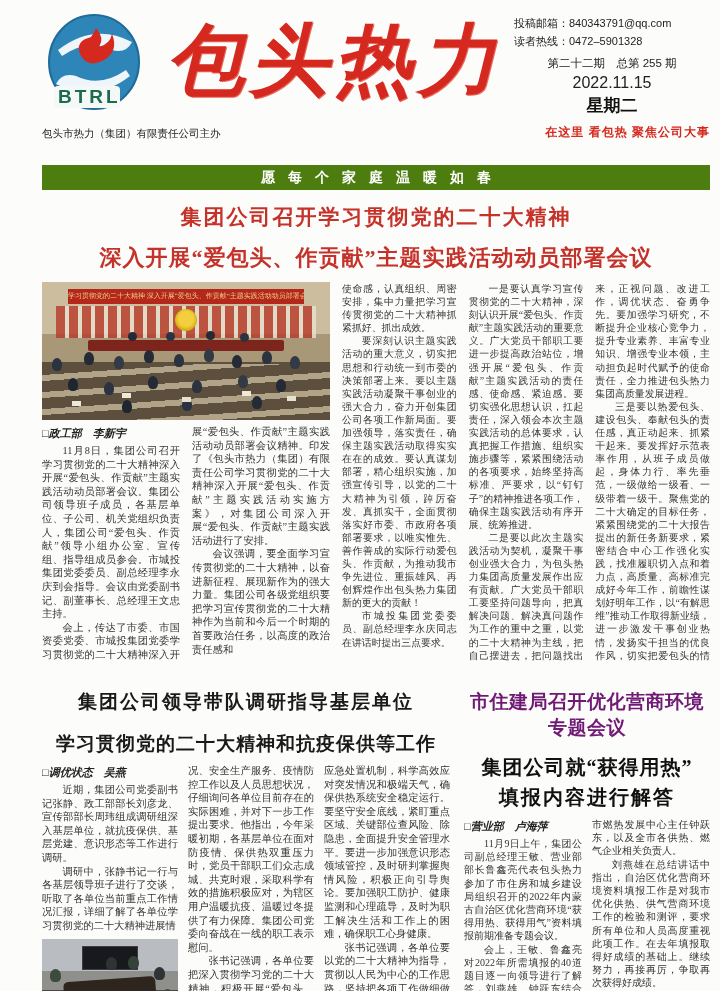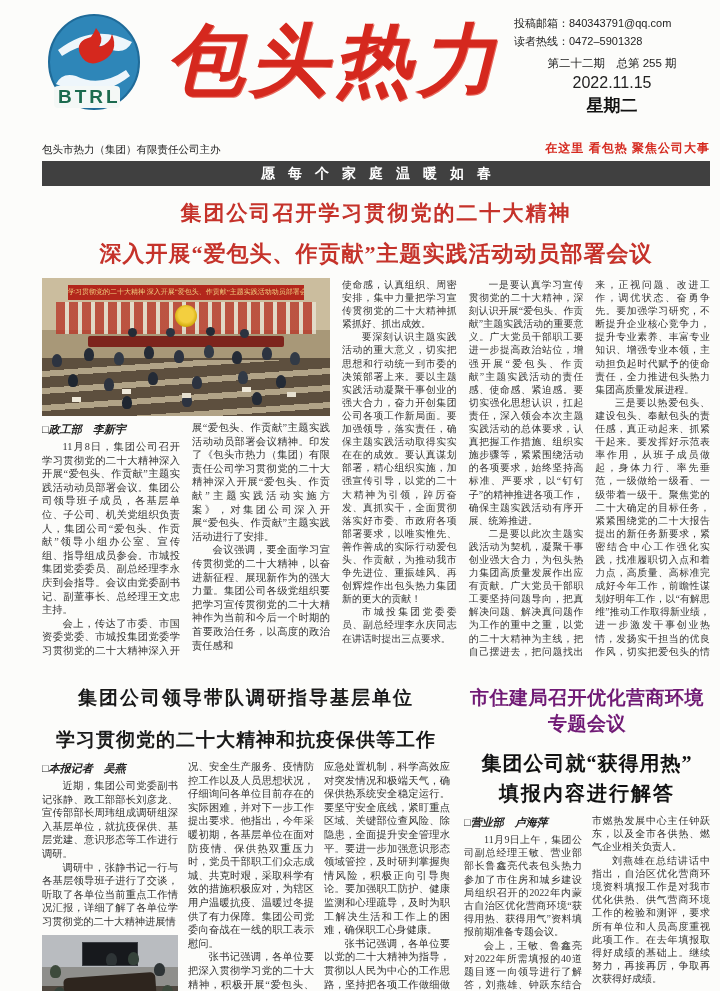--- a/index.html
+++ b/index.html
@@ -17,26 +17,26 @@
     font-family:"DejaVu Serif", serif; font-weight:900; font-style:italic;
     font-size:78px; line-height:104px; color:#d5281e; letter-spacing:6px;
     text-shadow:1px 1px 0 #e86a5e;
     white-space:nowrap;
   }
   .head-info { width:196px; flex:0 0 auto; padding-top:6px; font-family:"Liberation Sans", sans-serif; }
   .head-info .line { font-size:11px; color:#222; line-height:18px; white-space:nowrap; }
   .head-info .issue { text-align:center; margin-top:4px; font-size:11.5px; }
   .head-info .date { text-align:center; font-size:16px; margin-top:2px; }
   .head-info .weekday { text-align:center; font-size:17px; font-weight:bold; margin-top:2px; color:#111; }
-  .header-bottom { display:flex; justify-content:space-between; align-items:flex-end; margin-top:20px; }
+  .header-bottom { display:flex; justify-content:space-between; align-items:flex-end; margin-top:4px; }
   .publisher { font-size:10.5px; color:#222; font-family:"Liberation Sans", sans-serif; }
   .slogan-right { font-size:12px; font-weight:900; color:#d5281e; font-family:"Liberation Sans", sans-serif; letter-spacing:1px; }
   
   .banner {
-    margin-top:4px; height:25px; background:#404040; color:#fff;
+    margin-top:24px; height:25px; background:#4d7c0f; color:#fff;
     font-size:14px; font-weight:bold; line-height:25px; text-align:center;
     letter-spacing:13px; text-indent:13px;
   }
   
   .a1-head { padding:13px 0 9px; text-align:center; color:#c5322a; font-weight:900; }
   .a1-head .l1 { font-size:21px; letter-spacing:2px; }
   .a1-head .l2 { font-size:22px; letter-spacing:1px; margin-top:12px; }
   .a1-body { display:flex; gap:12px; }
   .a1-left { width:288px; flex:0 0 auto; }
   .photo { position:relative; overflow:hidden; }
@@ -180,21 +180,21 @@
 
   <div class="row2">
 
     <div class="article2">
       <div class="a2-head">
         <div class="l1">集团公司领导带队调研指导基层单位</div>
         <div class="l2">学习贯彻党的二十大精神和抗疫保供等工作</div>
       </div>
       <div class="a2-body">
         <div class="a2-col1 coltext">
-          <div class="byline">□本报记者　吴燕</div>
+          <div class="byline">□调优状态　吴燕</div>
           <div>
               <p>近期，集团公司党委副书记张静、政工部部长刘彦龙、宣传部部长周玮组成调研组深入基层单位，就抗疫保供、基层党建、意识形态等工作进行调研。</p>
               <p>调研中，张静书记一行与各基层领导班子进行了交谈，听取了各单位当前重点工作情况汇报，详细了解了各单位学习贯彻党的二十大精神进展情</p>
             </div>
           <div class="photo photo2">
             <div class="p2-screen"></div>
             <div class="p2-table"></div>
             <div class="p2-people"></div>
             <div class="p2-papers"></div>
           </div>

